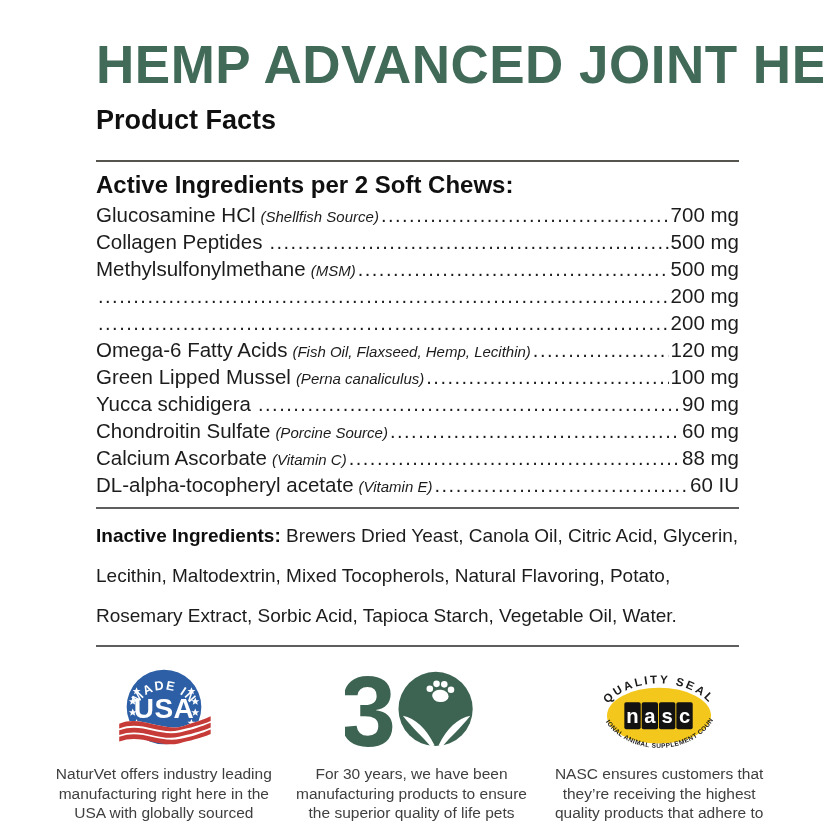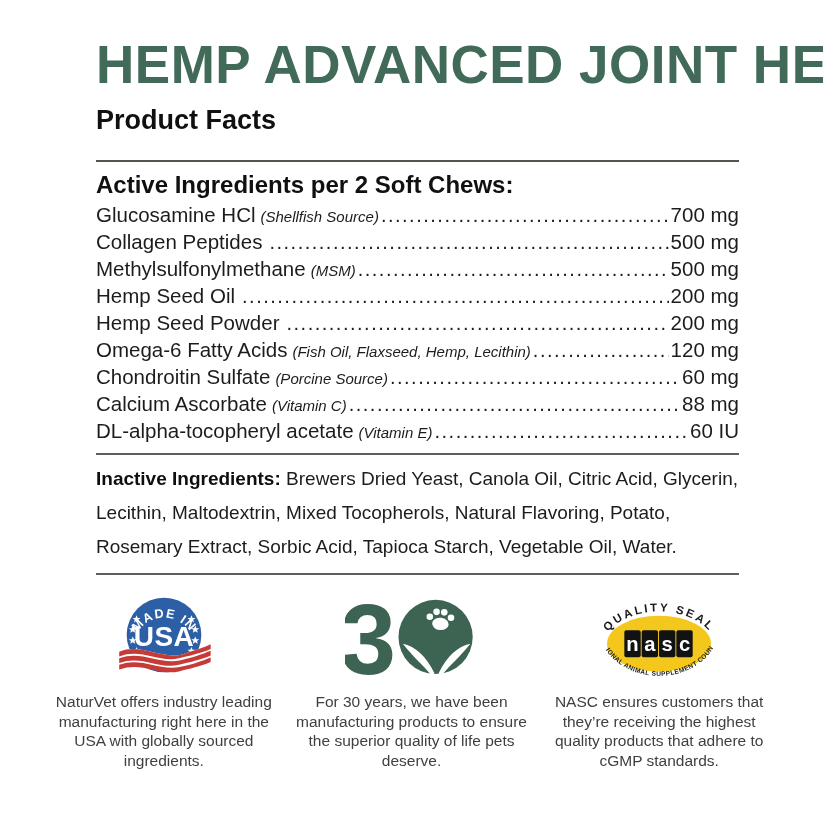--- a/index.html
+++ b/index.html
@@ -27,21 +27,21 @@
   .row .note { font-style:italic; font-size:15px; margin-left:5px; }
   .row .dots { flex:1; overflow:hidden; white-space:nowrap; margin:0 2px; }
   .row .dots::after {
     content:"....................................................................................................";
     letter-spacing:1.5px; font-size:20px;
   }
   .row .amt { white-space:nowrap; }
 
   .rule { border:none; border-top:2px solid var(--rule,#5E5E5E); margin:7px 0 0; }
 
-  .inactive { margin:7px 0 9px; font-size:19px; line-height:34px; }
+  .inactive { margin:7px 0 9px; font-size:19px; line-height:40px; }
   .inactive b { color:#0e0e0e; }
 
   .footer { display:flex; margin:12px -44px 0 -56px; }
   .fcol { flex:1; display:flex; flex-direction:column; align-items:center; }
   .badge-wrap { height:96px; display:flex; align-items:center; justify-content:center; }
   .fcol p {
     margin:9px 0 0; max-width:238px; text-align:center;
     font-size:15.5px; line-height:19.5px; color:var(--footer-text,#3F3F3F);
   }
 </style>
@@ -66,33 +66,41 @@
         <span class="nm"><span>Collagen Peptides</span><i class="note"></i></span>
         <span class="dots"></span>
         <span class="amt">500 mg</span>
       </div>
     <div class="row">
         <span class="nm"><span>Methylsulfonylmethane</span><i class="note">(MSM)</i></span>
         <span class="dots"></span>
         <span class="amt">500 mg</span>
       </div>
     <div class="row">
-        <span class="nm"><span>Hemp Seed Oil</span><i class="note"></i></span>
         <span class="dots"></span>
         <span class="amt">200 mg</span>
       </div>
     <div class="row">
-        <span class="nm"><span>Hemp Seed Powder</span><i class="note"></i></span>
         <span class="dots"></span>
         <span class="amt">200 mg</span>
       </div>
     <div class="row">
         <span class="nm"><span>Omega-6 Fatty Acids</span><i class="note">(Fish Oil, Flaxseed, Hemp, Lecithin)</i></span>
         <span class="dots"></span>
         <span class="amt">120 mg</span>
+      </div>
+    <div class="row">
+        <span class="nm"><span>Green Lipped Mussel</span><i class="note">(Perna canaliculus)</i></span>
+        <span class="dots"></span>
+        <span class="amt">100 mg</span>
+      </div>
+    <div class="row">
+        <span class="nm"><span>Yucca schidigera</span><i class="note"></i></span>
+        <span class="dots"></span>
+        <span class="amt">90 mg</span>
       </div>
     <div class="row">
         <span class="nm"><span>Chondroitin Sulfate</span><i class="note">(Porcine Source)</i></span>
         <span class="dots"></span>
         <span class="amt">60 mg</span>
       </div>
     <div class="row">
         <span class="nm"><span>Calcium Ascorbate</span><i class="note">(Vitamin C)</i></span>
         <span class="dots"></span>
         <span class="amt">88 mg</span>

